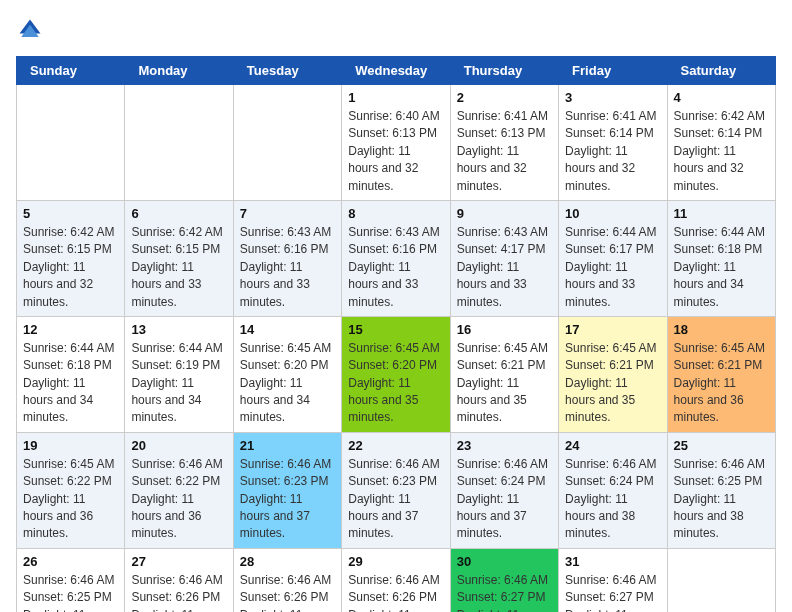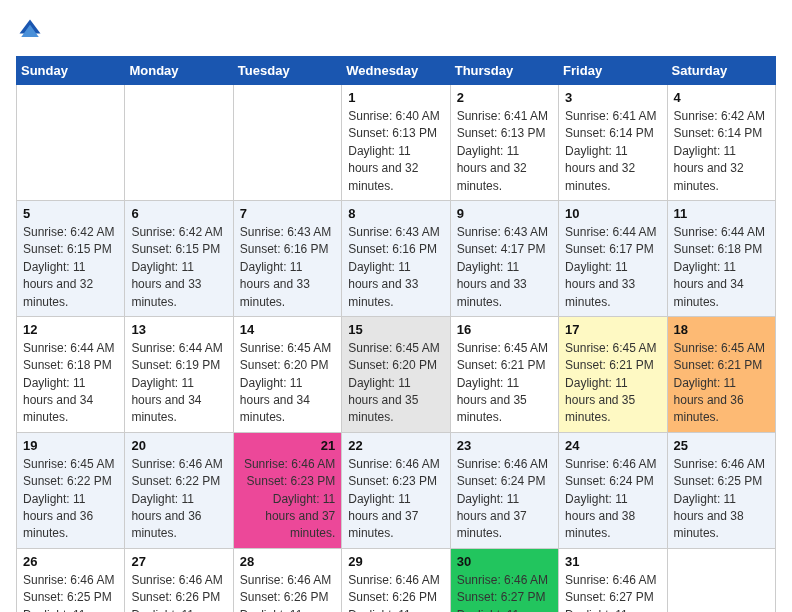--- a/index.html
+++ b/index.html
@@ -49,21 +49,21 @@
     .calendar {
       width: 100%;
       border-collapse: collapse;
       border: 1px solid #ccc;
     }
     .calendar th {
       background-color: #1a56b0;
       color: #fff;
       font-size: 13px;
       font-weight: bold;
-      padding: 6px 4px;
+      padding: 6px 13px;
       text-align: left;
       border: 1px solid #1a56b0;
     }
     .calendar td {
       vertical-align: top;
       border: 1px solid #ccc;
       padding: 5px 6px;
       width: 108px;
       min-height: 90px;
       background: #fff;
@@ -206,21 +206,21 @@
           <div class="day-info">Sunrise: 6:44 AM
 Sunset: 6:19 PM
 Daylight: 11 hours and 34 minutes.</div>
         </td>
         <td style="background-color: rgb(255, 255, 255);">
           <div class="day-number">14</div>
           <div class="day-info">Sunrise: 6:45 AM
 Sunset: 6:20 PM
 Daylight: 11 hours and 34 minutes.</div>
         </td>
-        <td style="background-color: #e5e5e5;">
+        <td style="background-color: #84cc16;">
           <div class="day-number">15</div>
           <div class="day-info">Sunrise: 6:45 AM
 Sunset: 6:20 PM
 Daylight: 11 hours and 35 minutes.</div>
         </td>
         <td style="background-color: rgb(255, 255, 255);">
           <div class="day-number">16</div>
           <div class="day-info">Sunrise: 6:45 AM
 Sunset: 6:21 PM
 Daylight: 11 hours and 35 minutes.</div>
@@ -244,21 +244,21 @@
           <div class="day-info">Sunrise: 6:45 AM
 Sunset: 6:22 PM
 Daylight: 11 hours and 36 minutes.</div>
         </td>
         <td style="background-color: rgb(238, 243, 250);">
           <div class="day-number">20</div>
           <div class="day-info">Sunrise: 6:46 AM
 Sunset: 6:22 PM
 Daylight: 11 hours and 36 minutes.</div>
         </td>
-        <td style="background-color: #ec4899; text-align: right;">
+        <td style="background-color: #7dd3fc;">
           <div class="day-number">21</div>
           <div class="day-info">Sunrise: 6:46 AM
 Sunset: 6:23 PM
 Daylight: 11 hours and 37 minutes.</div>
         </td>
         <td style="background-color: rgb(238, 243, 250);">
           <div class="day-number">22</div>
           <div class="day-info">Sunrise: 6:46 AM
 Sunset: 6:23 PM
 Daylight: 11 hours and 37 minutes.</div>

